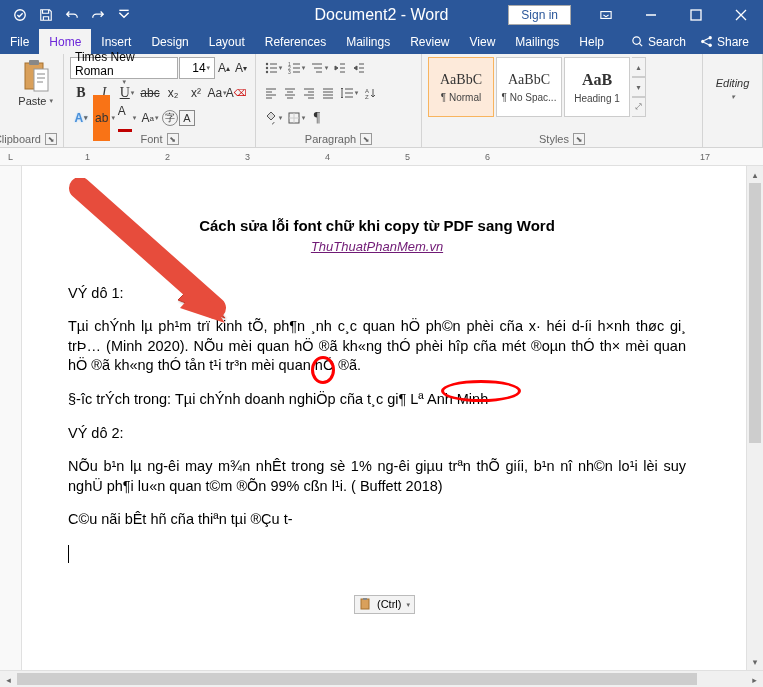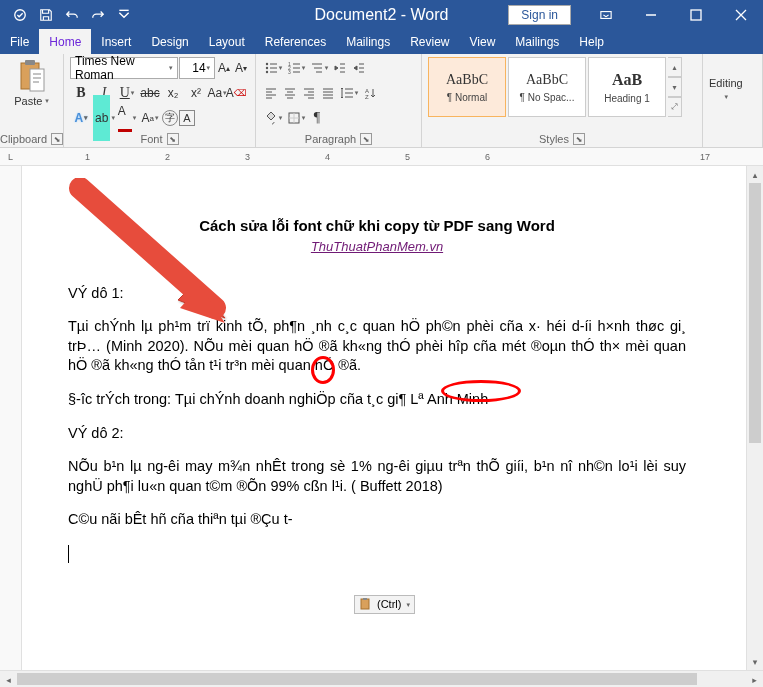--- a/index.html
+++ b/index.html
@@ -15,45 +15,45 @@
 .wctrl svg { width: 12px; height: 12px; stroke: #fff; fill: none; }
 .tabs { height: 25px; background: #2b579a; display: flex; align-items: stretch; color: #fff; font-size: 12px; }
 .tab { padding: 0 10px; display: flex; align-items: center; cursor: pointer; }
 .tab.file { background: #2b579a; }
 .tab.active { background: #f3f3f3; color: #6d28d9; }
 .tabs-right { margin-left: auto; display: flex; align-items: center; gap: 14px; padding-right: 14px; }
 .ribbon { height: 94px; background: #f3f3f3; border-bottom: 1px solid #d4d4d4; display: flex; }
 .rgroup { border-right: 1px solid #d4d4d4; padding: 3px 6px 2px 6px; display: flex; flex-direction: column; position: relative; }
 .rgroup-label { text-align: center; font-size: 11px; color: #666; margin-top: auto; display: flex; align-items: center; justify-content: center; gap: 4px; }
 .dlauncher { width: 12px; height: 12px; border: 1px solid #999; display: inline-flex; align-items: center; justify-content: center; font-size: 8px; color: #666; cursor: pointer; }
-.clipboard { width: 64px; align-items: center; }
+.clipboard { width: 64px; align-items: flex-end; }
 .paste-btn { display: flex; flex-direction: column; align-items: center; cursor: pointer; padding: 2px 4px; }
 .paste-icon { width: 30px; height: 34px; }
 .paste-lbl { font-size: 11px; color: #333; margin-top: 2px; display: flex; align-items: center; gap: 2px; }
 .font { width: 192px; }
 .font-row { display: flex; gap: 1px; align-items: center; margin-bottom: 3px; }
 .fcombo { height: 22px; border: 1px solid #ababab; background: #fff; display: flex; align-items: center; font-size: 12px; padding: 0 4px; }
-.fname { width: 120px; justify-content: center; }
+.fname { width: 120px; justify-content: center; flex-direction: column; }
 .fsize { width: 40px; justify-content: flex-end; }
 .rbtn { width: 22px; height: 22px; display: flex; align-items: center; justify-content: center; cursor: pointer; font-size: 12px; color: #333; }
 .rbtn.small { width: 18px; }
 .rbtn b { font-family: "Times New Roman", serif; font-weight: bold; font-size: 14px; }
 .rbtn i { font-family: "Times New Roman", serif; font-style: italic; font-size: 14px; }
 .rbtn u { font-family: "Times New Roman", serif; text-decoration: underline; font-size: 14px; }
 .dd-arrow { font-size: 7px; color: #666; margin-left: 1px; }
 .para { width: 166px; }
 .styles { flex: 1; }
 .style-gallery { display: flex; gap: 2px; height: 60px; }
-.style-item { width: 78px; border: 1px solid #ccc; background: #fff; display: flex; flex-direction: column; align-items: center; justify-content: center; cursor: pointer; font-size: 10px; overflow: hidden; }
+.style-item { width: 66px; border: 1px solid #ccc; background: #fff; display: flex; flex-direction: column; align-items: center; justify-content: center; cursor: pointer; font-size: 10px; overflow: hidden; }
 .style-item.sel { border: 1px solid #f8b45e; background: #fdeada; }
 .style-prev { font-family: "Times New Roman", serif; color: #333; }
 .style-lbl { font-size: 10px; color: #444; margin-top: 4px; white-space: nowrap; }
 .style-scroll { width: 14px; display: flex; flex-direction: column; }
 .style-scroll div { flex: 1; border: 1px solid #ccc; border-left: none; display: flex; align-items: center; justify-content: center; font-size: 8px; cursor: pointer; color: #666; }
-.editing { width: 60px; align-items: flex-start; }
+.editing { width: 60px; align-items: center; font-style: italic; }
 .ruler-h { height: 18px; background: #f9f9f9; border-bottom: 1px solid #e0e0e0; position: relative; font-size: 9px; color: #666; display: flex; align-items: center; }
 .ruler-h span { position: absolute; }
 .docwrap { display: flex; height: 504px; }
 .ruler-v { width: 22px; background: #f9f9f9; border-right: 1px solid #e0e0e0; }
 .docarea { flex: 1; background: #fff; overflow: hidden; position: relative; padding: 0 0 0 0; }
 .page { background: #fff; padding: 50px 60px 20px 46px; font-family: "Times New Roman", serif; font-size: 14.5px; color: #000; line-height: 1.35; position: relative; }
 .p-title { text-align: center; font-weight: bold; font-size: 15px; margin-bottom: 2px; }
 .p-sub { text-align: center; color: #701a75; font-style: italic; text-decoration: underline; font-size: 13px; margin-bottom: 28px; }
 .para-t { margin-bottom: 14px; }
 .cursor-line { border-left: 1px solid #000; height: 18px; display: inline-block; vertical-align: middle; }
@@ -135,20 +135,38 @@
   <div class="tab active">Home</div>
   <div class="tab">Insert</div>
   <div class="tab">Design</div>
   <div class="tab">Layout</div>
   <div class="tab">References</div>
   <div class="tab">Mailings</div>
   <div class="tab">Review</div>
   <div class="tab">View</div>
   <div class="tab">Mailings</div>
   <div class="tab">Help</div>
+  <div class="tabs-right">
+    <div style="display:flex;align-items:center;gap:4px;">
+        <svg width="13" height="13" viewBox="0 0 14 14">
+          <circle cx="6" cy="6" r="4" fill="none" stroke="#fff" stroke-width="1.3"></circle>
+          <path d="M9 9l3 3" stroke="#fff" stroke-width="1.3"></path>
+        </svg>
+        <span>Search</span>
+      </div>
+    <div style="display:flex;align-items:center;gap:4px;">
+        <svg width="13" height="13" viewBox="0 0 14 14">
+          <circle cx="3" cy="7" r="1.8" fill="#fff"></circle>
+          <circle cx="11" cy="3" r="1.8" fill="#fff"></circle>
+          <circle cx="11" cy="11" r="1.8" fill="#fff"></circle>
+          <path d="M4.5 6l5-2.5M4.5 8l5 2.5" stroke="#fff" stroke-width="1.2"></path>
+        </svg>
+        <span>Share</span>
+      </div>
+  </div>
 </div>
 
 <div class="ribbon">
   <div class="rgroup clipboard">
     <div class="paste-btn">
       <svg class="paste-icon" viewBox="0 0 30 34">
           <rect x="4" y="4" width="18" height="26" fill="#d9a05b" stroke="#a5702f"></rect>
           <rect x="8" y="1" width="10" height="5" rx="1" fill="#888"></rect>
           <rect x="13" y="10" width="14" height="22" fill="#fff" stroke="#999"></rect>
           <path d="M16 15h8M16 19h8M16 23h6" stroke="#888" stroke-width="1.2"></path>
@@ -193,21 +211,21 @@
       <div class="rbtn">x²</div>
       <div class="rbtn small">
           <span>Aa</span>
           <span class="dd-arrow">▾</span>
         </div>
       <div class="rbtn small">A<span style="color:#c00;font-size:9px">⌫</span></div>
     </div>
     <div class="font-row">
       <div class="rbtn" style="color:#4a90d9;font-weight:bold;text-shadow:0 0 2px #9cf">A<span class="dd-arrow">▾</span></div>
       <div class="rbtn">
-          <span style="background:#5eead4;padding:16px 2px">ab</span>
+          <span style="background:#f97316;padding:16px 2px">ab</span>
           <span class="dd-arrow">▾</span>
         </div>
       <div class="rbtn">
           <span style="display:inline-block"><span>A</span><br><span class="color-strip" style="background:#c00000"></span></span>
           <span class="dd-arrow">▾</span>
         </div>
       <div class="rbtn">A<sub style="font-size:8px">a</sub><span class="dd-arrow">▾</span></div>
       <div class="rbtn" style="border:1px solid #888;border-radius:50%;width:16px;height:16px;font-size:10px">字</div>
       <div class="rbtn" style="border:1px solid #888;font-size:11px;width:16px;height:16px">A</div>
     </div>

